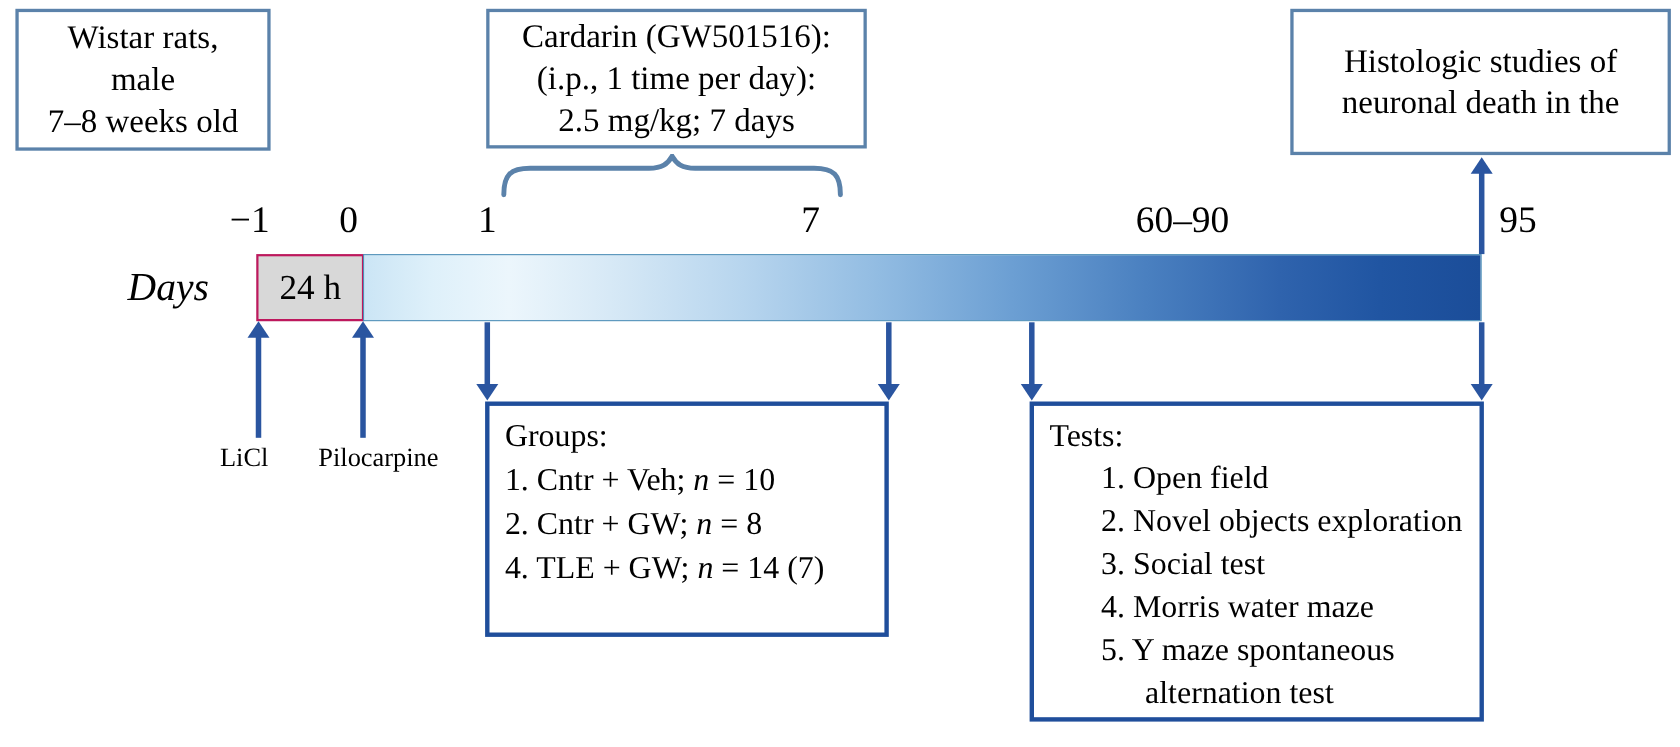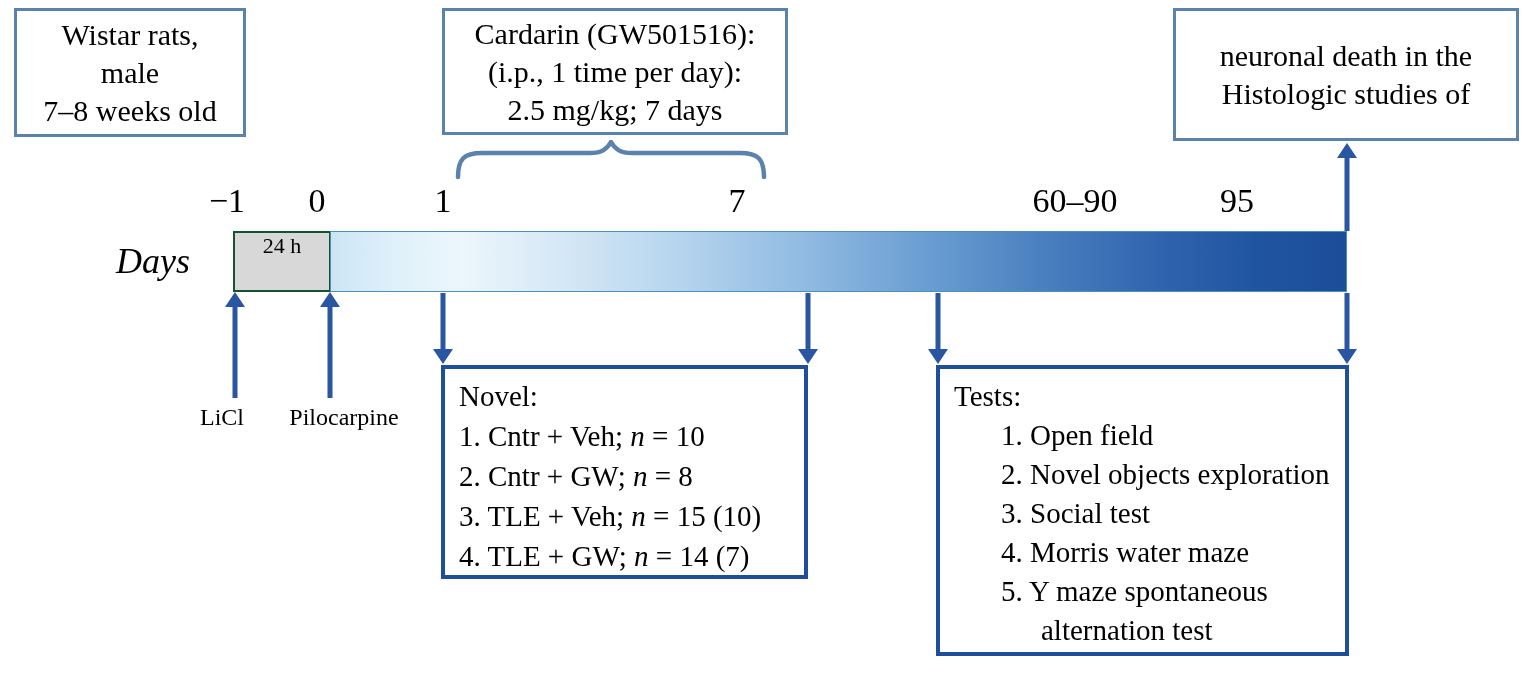--- a/index.html
+++ b/index.html
@@ -40,23 +40,23 @@
   
   #days-label{
     position:absolute;left:116px;top:241px;
     font-size:36px;line-height:40px;font-style:italic;
   }
   
   #box-24h{
     position:absolute;left:233px;top:231px;width:98px;height:61px;
     box-sizing:border-box;
     background:#d8d8d8;
-    border:2px solid #14532d;
-    display:flex;justify-content:center;
-    font-size:22px;
+    border:2px solid #be185d;
+    display:flex;align-items:center;justify-content:center;
+    font-size:32px;
   }
   
   #timeline-bar{
     position:absolute;left:330px;top:231px;width:1017px;height:61px;
     box-sizing:border-box;
     border:1px solid #4e8fb8;
     background:linear-gradient(90deg,
       #cbe5f5 0%,
       #def0fa 6%,
       #ecf6fc 13%,
@@ -128,34 +128,34 @@
     <span>7–8 weeks old</span>
   </div>
 
   <div id="box-treatment" class="top-box">
     <span>Cardarin (GW501516):</span>
     <span>(i.p., 1 time per day):</span>
     <span>2.5 mg/kg; 7 days</span>
   </div>
 
   <div id="box-histology" class="top-box">
+    <span>Histologic studies of</span>
     <span>neuronal death in the</span>
-    <span>Histologic studies of</span>
   </div>
 
   <svg id="brace" viewBox="0 0 314 40">
     <path d="M 4 37 C 4 19, 10 13, 28 13 L 136 13 C 148 13, 153 9, 157 2 C 161 9, 166 13, 178 13 L 286 13 C 304 13, 310 19, 310 37" fill="none" stroke="#5b82aa" stroke-width="4.5" stroke-linecap="round"></path>
   </svg>
 
   <span class="tick" style="left:227px">−1</span>
   <span class="tick" style="left:317px">0</span>
   <span class="tick" style="left:443px">1</span>
   <span class="tick" style="left:737px">7</span>
   <span class="tick" style="left:1075px">60–90</span>
-  <span class="tick" style="left:1237px">95</span>
+  <span class="tick" style="left:1380px">95</span>
 
   <span id="days-label">Days</span>
 
   <div id="box-24h">
     <span>24 h</span>
   </div>
   <div id="timeline-bar"></div>
 
   <div class="arrow up" style="left:225px;top:292px;height:106px;">
     <div class="head"></div>
@@ -185,24 +185,23 @@
     <div class="head"></div>
       <div class="shaft"></div>
   </div>
 
   <div class="arrow up" style="left:1337px;top:143px;height:88px;">
     <div class="head"></div>
       <div class="shaft"></div>
   </div>
 
   <div id="box-groups" class="list-box">
-    <div class="list-title">Novel:</div>
+    <div class="list-title">Groups:</div>
     <div class="group-item"><span>1. Cntr + Veh; </span><span class="nvar">n</span><span> = 10</span></div>
     <div class="group-item"><span>2. Cntr + GW; </span><span class="nvar">n</span><span> = 8</span></div>
-    <div class="group-item"><span>3. TLE + Veh; </span><span class="nvar">n</span><span> = 15 (10)</span></div>
     <div class="group-item"><span>4. TLE + GW; </span><span class="nvar">n</span><span> = 14 (7)</span></div>
   </div>
 
   <div id="box-tests" class="list-box">
     <div class="list-title">Tests:</div>
     <div class="test-item">1. Open field</div>
     <div class="test-item">2. Novel objects exploration</div>
     <div class="test-item">3. Social test</div>
     <div class="test-item">4. Morris water maze</div>
     <div class="test-item">5. Y maze spontaneous alternation test</div>

